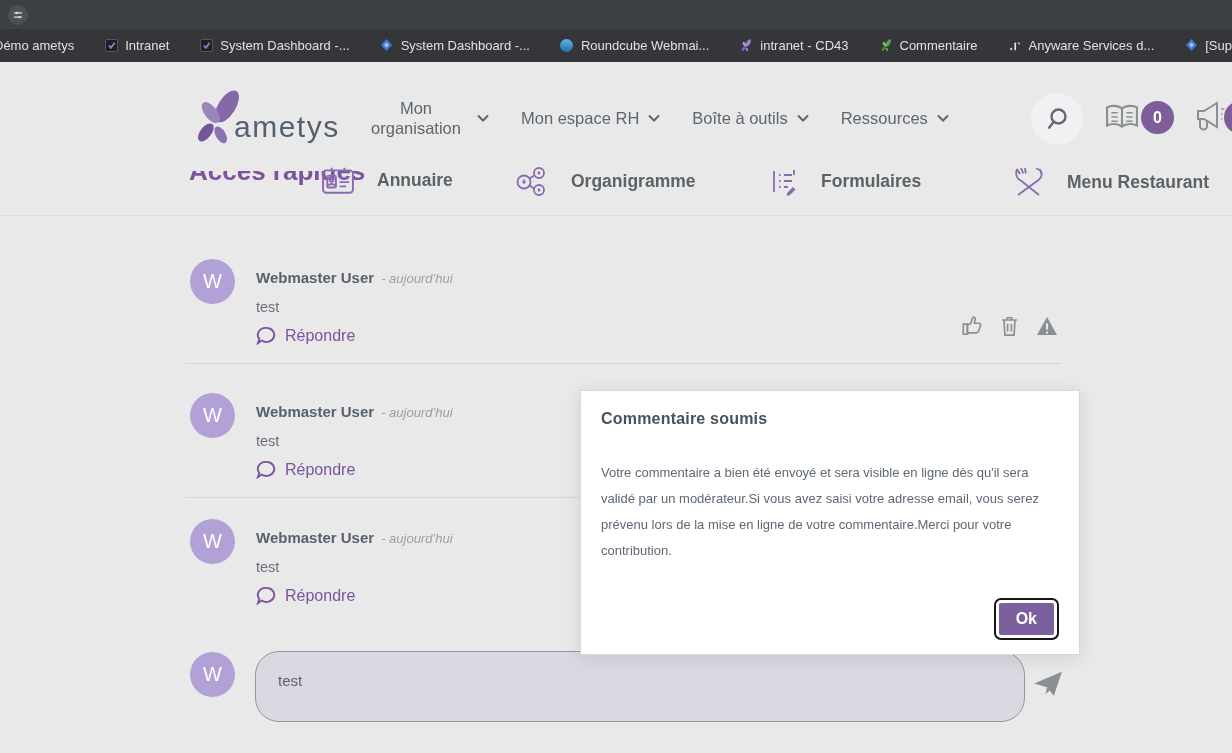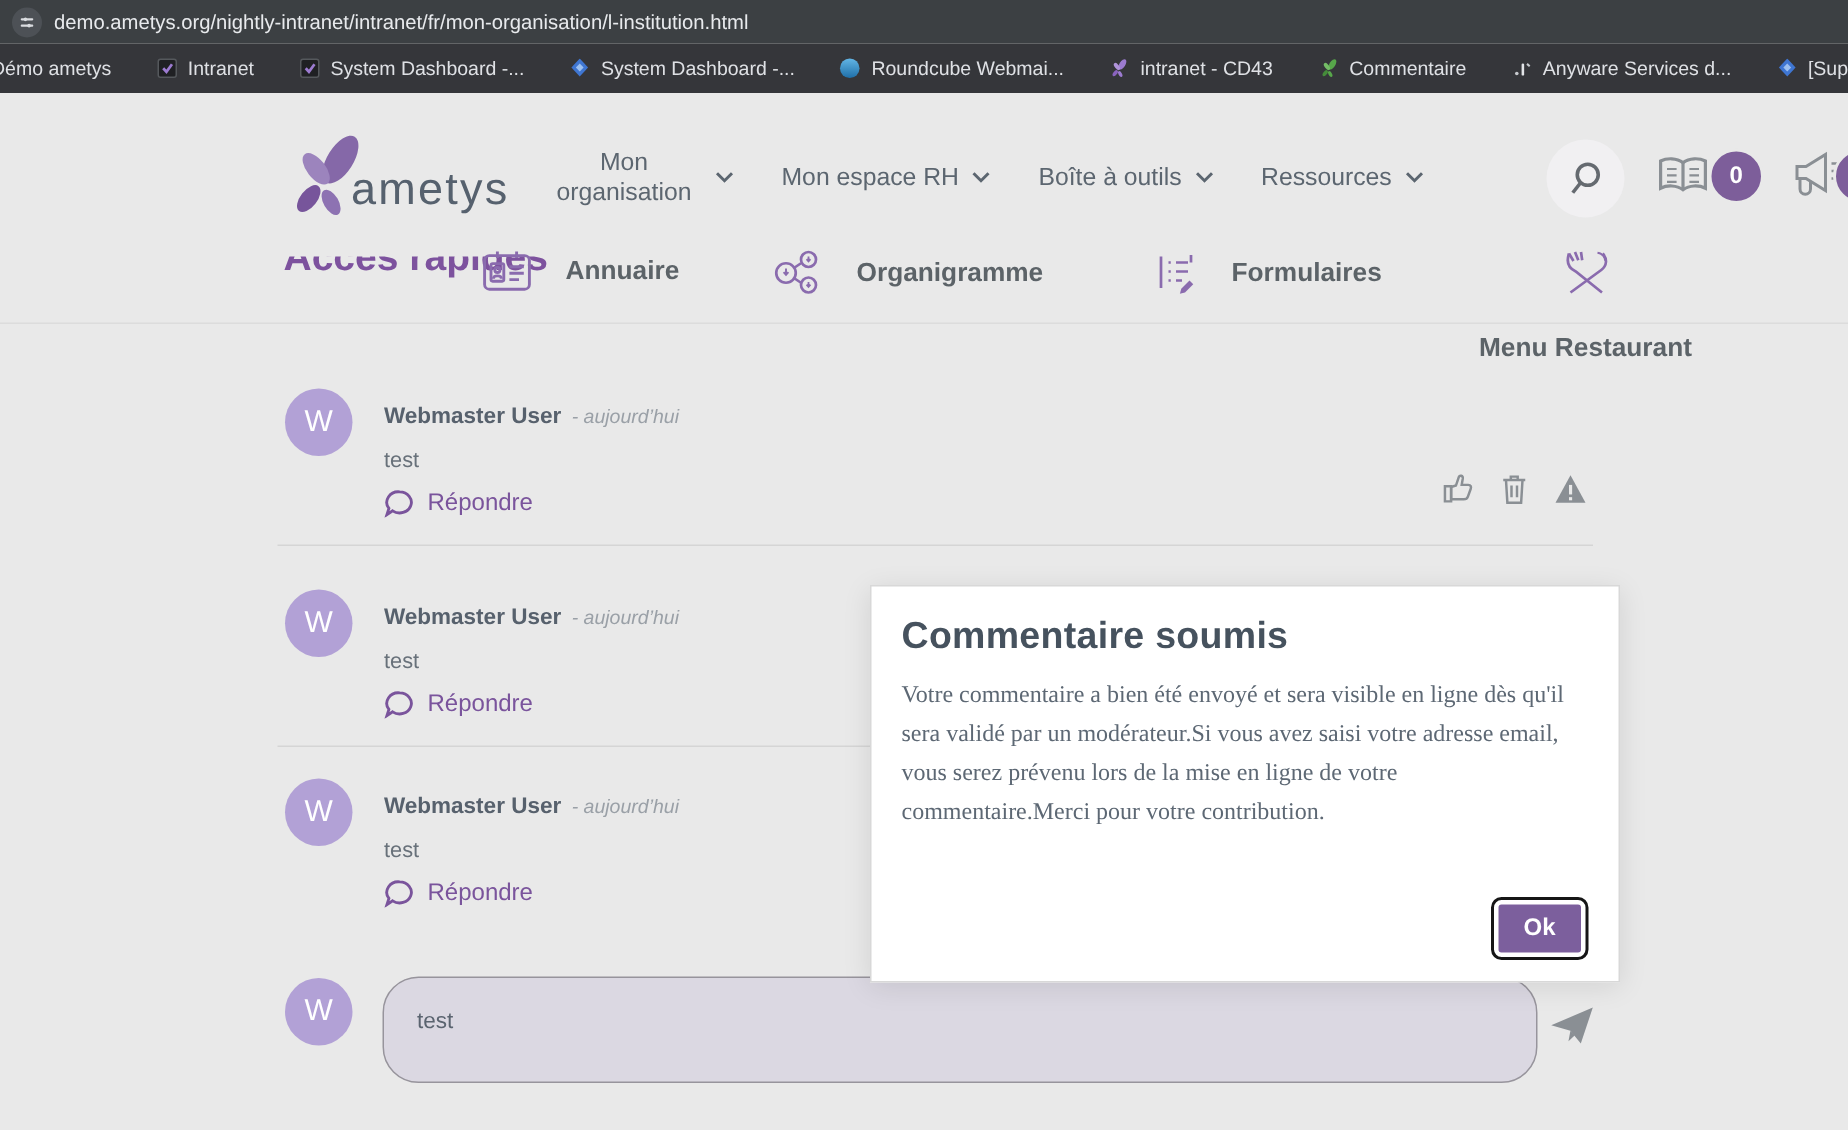--- a/index.html
+++ b/index.html
@@ -29,21 +29,21 @@
   .hdr-news { position:absolute; left:1102px; top:40px; }
   .badge { position:absolute; width:37px; height:37px; border-radius:50%; background:#7d5e9a; border:2px solid #e9e9e9; color:#fff; font-size:16px; font-weight:bold; display:flex; align-items:center; justify-content:center; }
   .badge-news { left:1139px; top:37px; }
   .hdr-mega { position:absolute; left:1190px; top:35px; }
   .badge-mega { left:1222px; top:37px; }
 
   
   .qa-title { position:absolute; left:189px; top:96px; font-size:26px; font-weight:800; color:#7d529e; line-height:27px; clip-path:inset(13px 0 0 0); }
   .qa-link { position:absolute; display:flex; align-items:center; gap:23px; color:#5c6368; font-size:17.5px; font-weight:600; cursor:pointer; }
   .qa-1 { left:322px; top:104px; } .qa-2 { left:514px; top:104px; }
-  .qa-3 { left:770px; top:104px; } .qa-4 { left:986px; top:104px;flex-direction:column; }
+  .qa-3 { left:770px; top:104px; } .qa-4 { left:1012px; top:104px; }
   .qa-sep { position:absolute; left:0; top:153px; width:1232px; height:1px; background:#dcdcdc; }
 
   
   .avatar { width:45px; height:45px; border-radius:50%; background:#b2a1d6; color:#fff; font-size:20px; display:flex; align-items:center; justify-content:center; }
   .comment { position:absolute; left:190px; width:880px; }
   .c-row1 { top:195px; } .c-row2 { top:329px; } .c-row3 { top:455px; }
   .c-avatar { position:absolute; left:0; top:2px; }
   .c-body { margin-left:66px; }
   .c-head { display:flex; align-items:baseline; gap:7px;margin-top:12px; }
   .c-author { font-size:15px; font-weight:bold; color:#57616d; }
@@ -57,41 +57,40 @@
 
   
   .input-row { position:absolute; left:190px; top:590px; width:880px; }
   .in-avatar { position:absolute; left:0; top:0; }
   .in-box { position:absolute; left:65px; top:-1px; width:770px; height:71px; background:#dbd8e2; border:1px solid #97949c; border-radius:24px; }
   .in-box textarea { width:100%; height:100%; background:transparent; border:none; outline:none; resize:none; padding:20px 22px; font-family:"Liberation Sans",sans-serif; font-size:15px; color:#5b6470; }
   .send { position:absolute; left:842px; top:18px; cursor:pointer; display:inline-flex; }
 
   
   .modal { position:absolute; left:580px; top:328px; width:500px; height:265px; background:#fff; border:1px solid #d8d8d8; box-shadow:0 3px 18px rgba(0,0,0,0.10); z-index:20; padding:19px 20px; }
-  .m-title { font-size:25px; font-weight:800; color:#46525e; letter-spacing:0.2px; }
-  .m-body { margin-top:12px; font-size:16px; line-height:26px; color:#5d6874;font-family:Liberation Serif, serif; }
+  .m-title { font-size:16px; font-weight:800; color:#46525e; letter-spacing:0.2px; }
+  .m-body { margin-top:32px; font-size:13px; line-height:26px; color:#5d6874; }
   .m-ok { position:absolute; right:22px; bottom:16px; background:#7c5f9d; color:#fff; font-family:"Liberation Sans",sans-serif; font-size:16px; font-weight:bold; padding:7px 17px; border:3px solid #fff; outline:2px solid #161616; border-radius:5px; cursor:pointer; }
 </style>
 </head>
 <body>
 
 <div id="screen">
 
   <div class="urlbar">
     <span class="site-info">
       <svg width="14" height="14" viewBox="0 0 20 20">
           <g stroke="#dadce0" stroke-width="2" stroke-linecap="round" fill="#dadce0">
             <line x1="5" y1="7" x2="15" y2="7"></line>
             <line x1="5" y1="13" x2="15" y2="13"></line>
             <circle cx="8.5" cy="7" r="1.7" stroke="none"></circle>
             <circle cx="12" cy="13" r="1.7" stroke="none"></circle>
           </g>
         </svg>
     </span>
-    <span class="url-text">demo.ametys.org/nightly-intranet/intranet/fr/mon-organisation/l-institution.html</span>
   </div>
 
   <div class="bookmarks">
     <span class="bm">
       <span>Démo ametys</span>
     </span>
     <span class="bm">
       <span class="fav">
           <span class="fav-dark">
             <svg width="9" height="9" viewBox="0 0 10 10">

